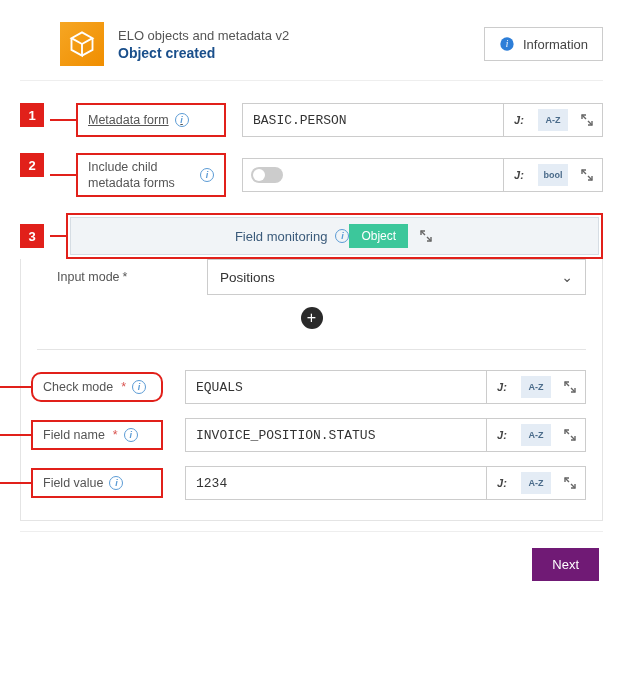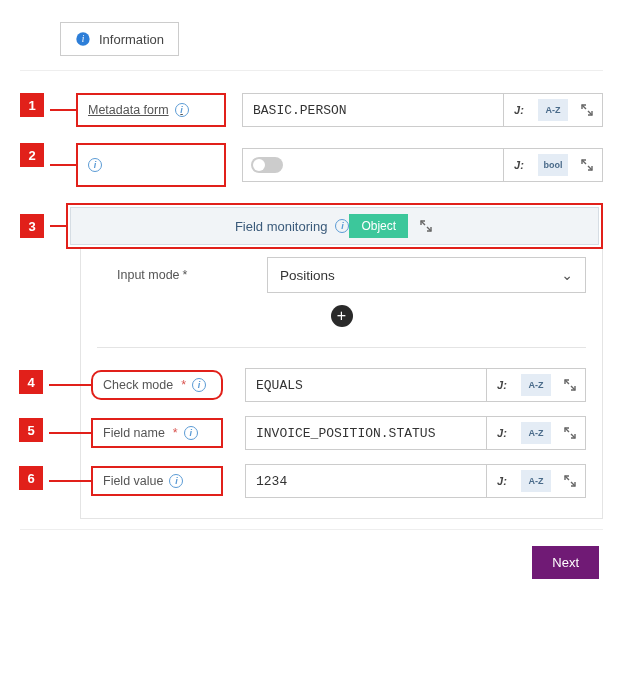--- a/index.html
+++ b/index.html
@@ -97,22 +97,22 @@
   .section-bar .left { display:flex; align-items:center; gap:8px; color:#3a5a7a; font-size:13px;}
   .section-bar .right { display:flex; align-items:center; gap:6px;}
   .array-badge {
     background:#3cc79b; color:#fff; font-size:12px;
     padding: 5px 12px; font-weight:500;
   }
   .section-bar .exp { width:24px; height:24px; display:flex; align-items:center; justify-content:center; cursor:pointer; color:#666;}
   .section-row-wrap { border:2px solid #e1201a; display:flex; align-items:center; flex:1; padding:2px;}
   .inner-section {
     border:1px solid #e4e4e4; border-top:none;
-    margin-left: 60px; margin-right: 0;
-    padding: 8px 16px 20px 16px;
+    margin-right: 0;
+    padding: 0 16px 20px 16px;
   }
   .inner-row { display:flex; align-items:center; margin-bottom:8px;}
   .plain-label { color:#555; font-size:12.5px; display:flex; gap:3px; width: 170px; padding-left: 20px;}
   .select {
     flex:1; border:1px solid #ccc; height:36px; padding:0 12px;
     display:flex; align-items:center; justify-content:space-between;
     font-size:13.5px; color:#333; cursor:pointer;
   }
   .chev { font-size:14px; color:#555;}
   .add-plus {
@@ -131,20 +131,35 @@
     padding: 9px 20px; font-size:13px; cursor:pointer;
     float:right; margin-right: 4px;
   }
   .exp-svg { width:12px; height:12px; }
 </style>
 </head>
 <body>
 <div class="page">
 
 <div class="header">
+  <div class="header-left">
+    <div class="cube-icon">
+      <svg viewBox="0 0 24 24">
+            <g fill="none" stroke="#fff" stroke-width="1.6">
+              <path d="M12 2 L21 7 L12 12 L3 7 Z"></path>
+              <path d="M3 7 L3 17 L12 22 L12 12"></path>
+              <path d="M21 7 L21 17 L12 22"></path>
+            </g>
+          </svg>
+    </div>
+    <div>
+      <div class="title-line1">ELO objects and metadata  v2</div>
+      <div class="title-line2">Object created</div>
+    </div>
+  </div>
   <button class="info-btn">
     <svg viewBox="0 0 24 24">
           <circle cx="12" cy="12" r="10" fill="#2d7ed8"></circle>
           <text x="12" y="17" text-anchor="middle" fill="#fff" font-size="14" font-family="serif" font-style="italic">i</text>
         </svg>
     <span>Information</span>
   </button>
 </div>
 
 <div class="row">
@@ -166,20 +181,21 @@
             </svg>
           </div>
     </div>
   </div>
 </div>
 
 <div class="row">
   <div class="callout">2</div>
   <div class="callout-line" style="width:26px;"></div>
   <div class="label-box" style="width:150px; height:44px;">
+    <span style="line-height:1.3;">Include child metadata forms</span>
     <span class="info-icon-sm">i</span>
   </div>
   <div class="controls">
     <div class="toggle-box">
       <div class="toggle"></div>
     </div>
     <div class="ctrl-group">
       <div class="ctrl j">J:</div>
       <div class="ctrl tag">bool</div>
       <div class="ctrl exp">

